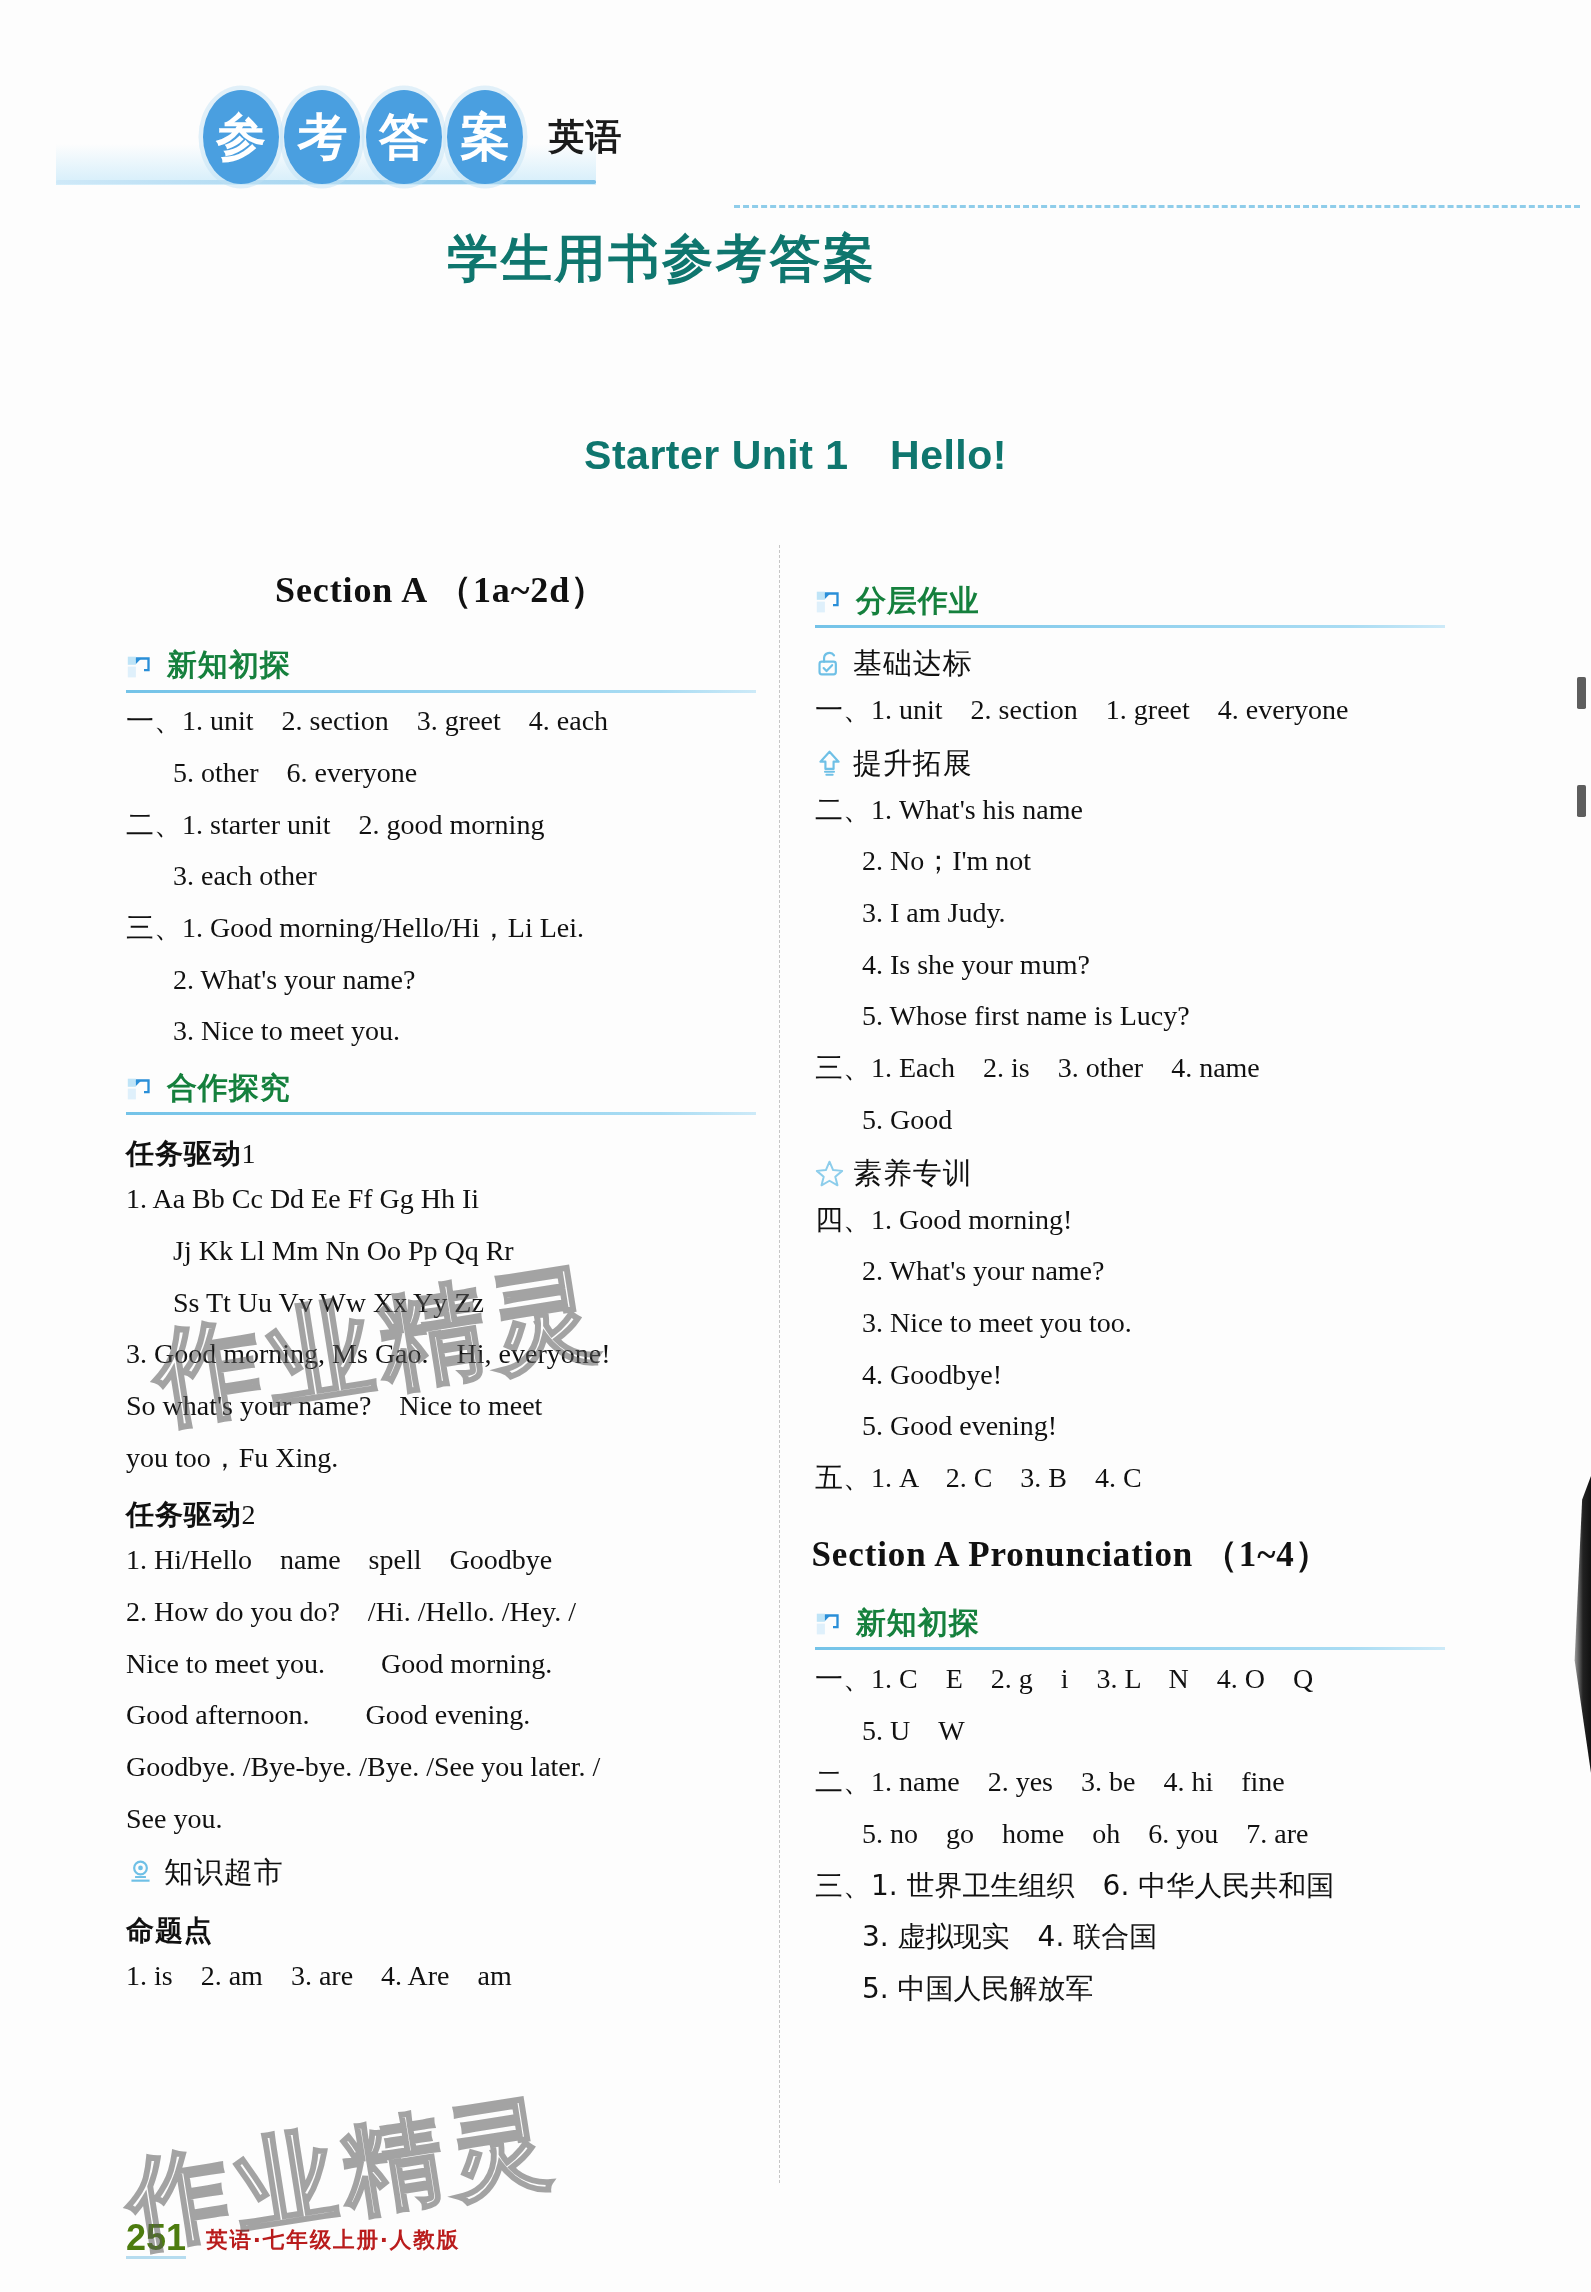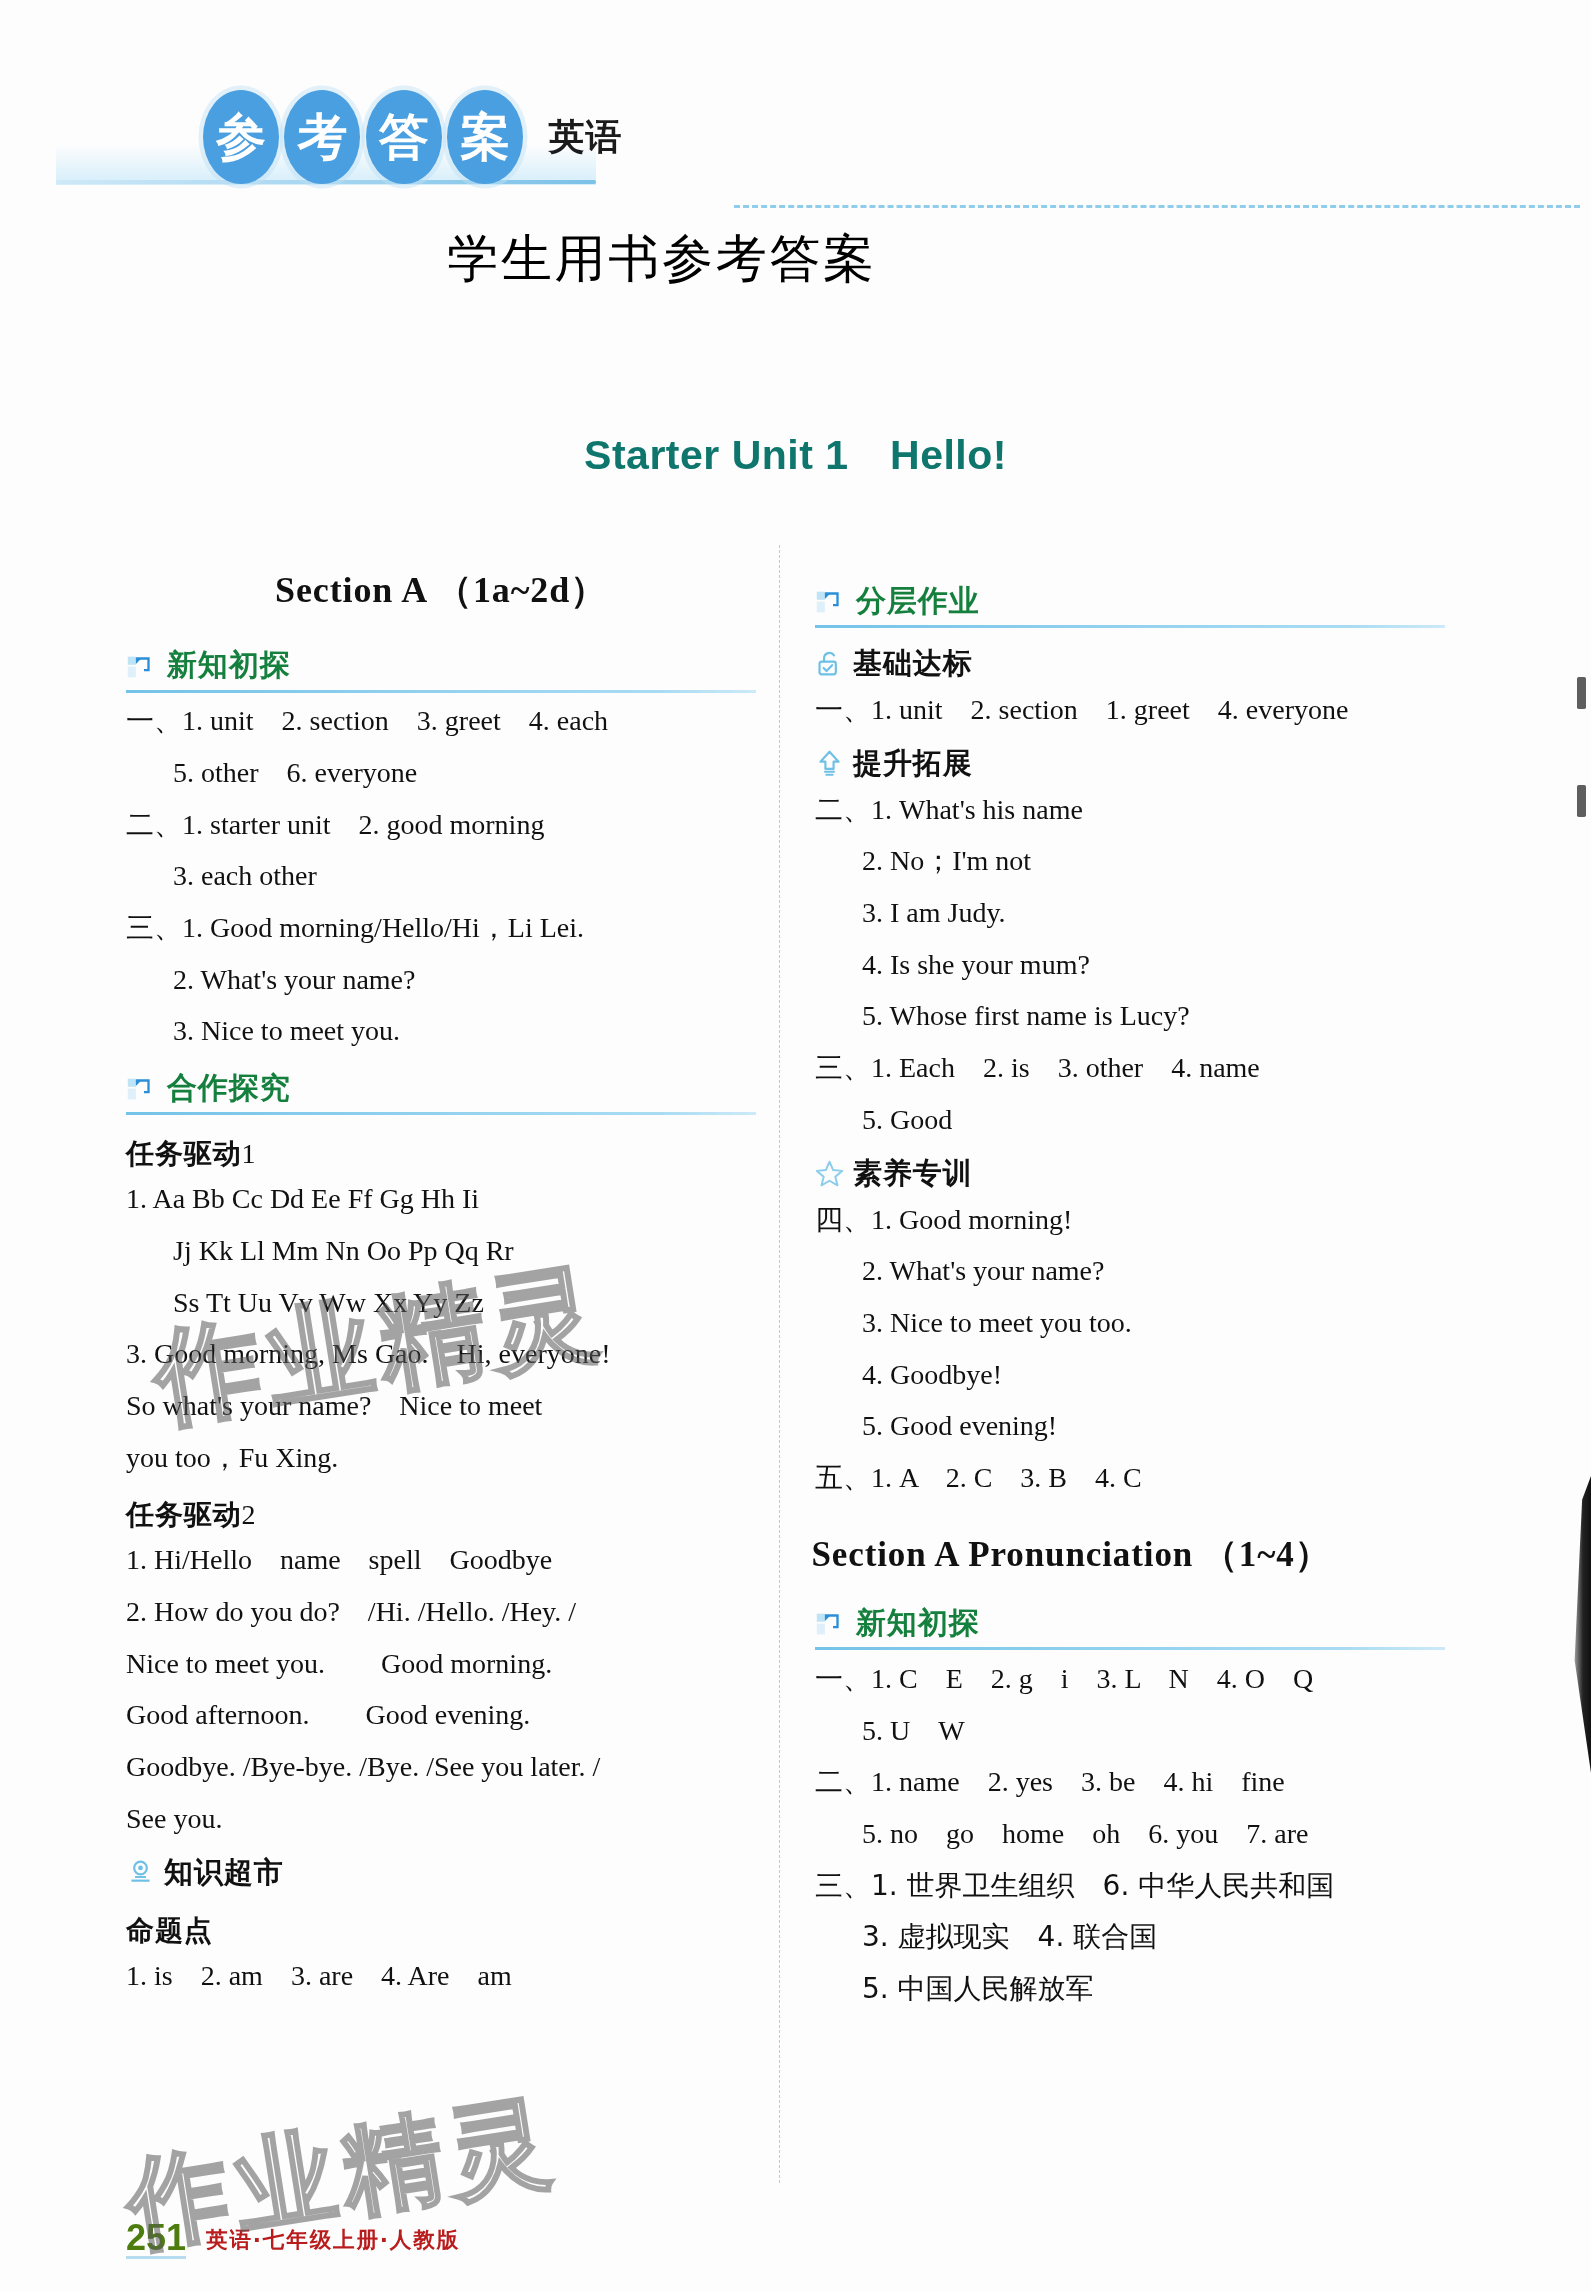--- a/index.html
+++ b/index.html
@@ -77,24 +77,24 @@
     letter-spacing: 0.9px;
   }
 
   
   .page-title {
     position: absolute;
     left: 0; top: 225px;
     width: 1324px;
     text-align: center;
     font-family: "DejaVu Sans", sans-serif;
-    font-weight: normal;
+    font-weight: bold;
     font-size: 51px;
     letter-spacing: 2.7px;
-    color: #000000;
+    color: #0f766e;
   }
 
   .unit-title {
     position: absolute;
     left: 0; top: 432px;
     width: 1591px;
     text-align: center;
     font-family: "Liberation Sans", sans-serif;
     font-weight: bold;
     font-size: 41px;
@@ -165,21 +165,21 @@
 
   
   .subrubric {
     margin: 16px 0 9px 0;
     display: flex;
     align-items: center;
     gap: 9px;
   }
   .subrubric .s-text {
     font-family: "DejaVu Sans", sans-serif;
-    font-weight: bold;
+    font-weight: normal;
     font-size: 29px;
     color: #111;
     letter-spacing: 0.9px;
   }
 
   
   .task-label {
     margin: 20px 0 9px 0;
     font-size: 28px;
   }

